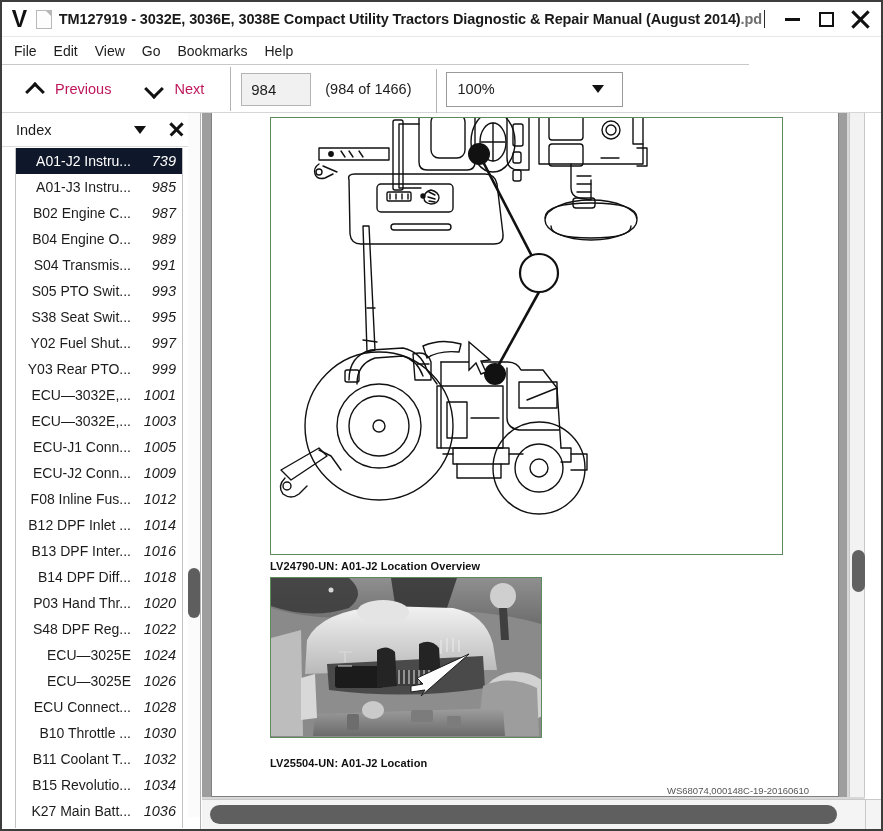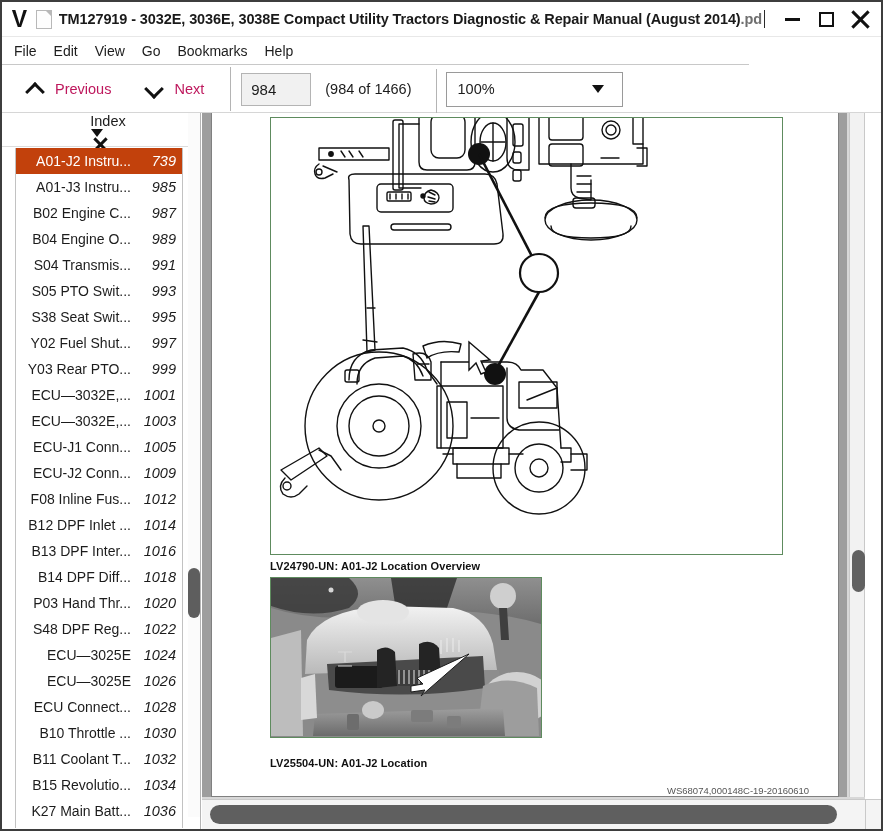--- a/index.html
+++ b/index.html
@@ -185,21 +185,20 @@
     background: #ffffff;
     border-right: 1px solid #b5b5b5;
     overflow: hidden;
   }
   .sidebar-head {
     height: 34px;
     display: flex; align-items: center;
     padding-left: 14px;
     border-bottom: 1px solid #dcdcdc;
     background: #ffffff;
-    flex-direction: column;
   }
   .sidebar-title {
     font-size: 14.5px; color: #1c1c1c;
     flex: 1 1 auto;
   }
   .sb-caret {
     width: 0; height: 0;
     border-left: 6px solid transparent;
     border-right: 6px solid transparent;
     border-top: 8px solid #111;
@@ -239,21 +238,21 @@
     padding-right: 7px;
   }
   .index-row .pg {
     flex: 0 0 auto;
     font-style: italic;
     font-size: 14.5px;
     text-align: right;
     min-width: 38px;
   }
   .index-row.selected {
-    background: #c2410c;
+    background: #0f172a;
     color: #ffffff;
     justify-content: space-between;
   }
 
   .sb-scroll-track {
     position: absolute; top: 111px; left: 186px;
     width: 12px; height: 704px;
     background: #fbfbfb;
   }
   .sb-scroll-thumb {

